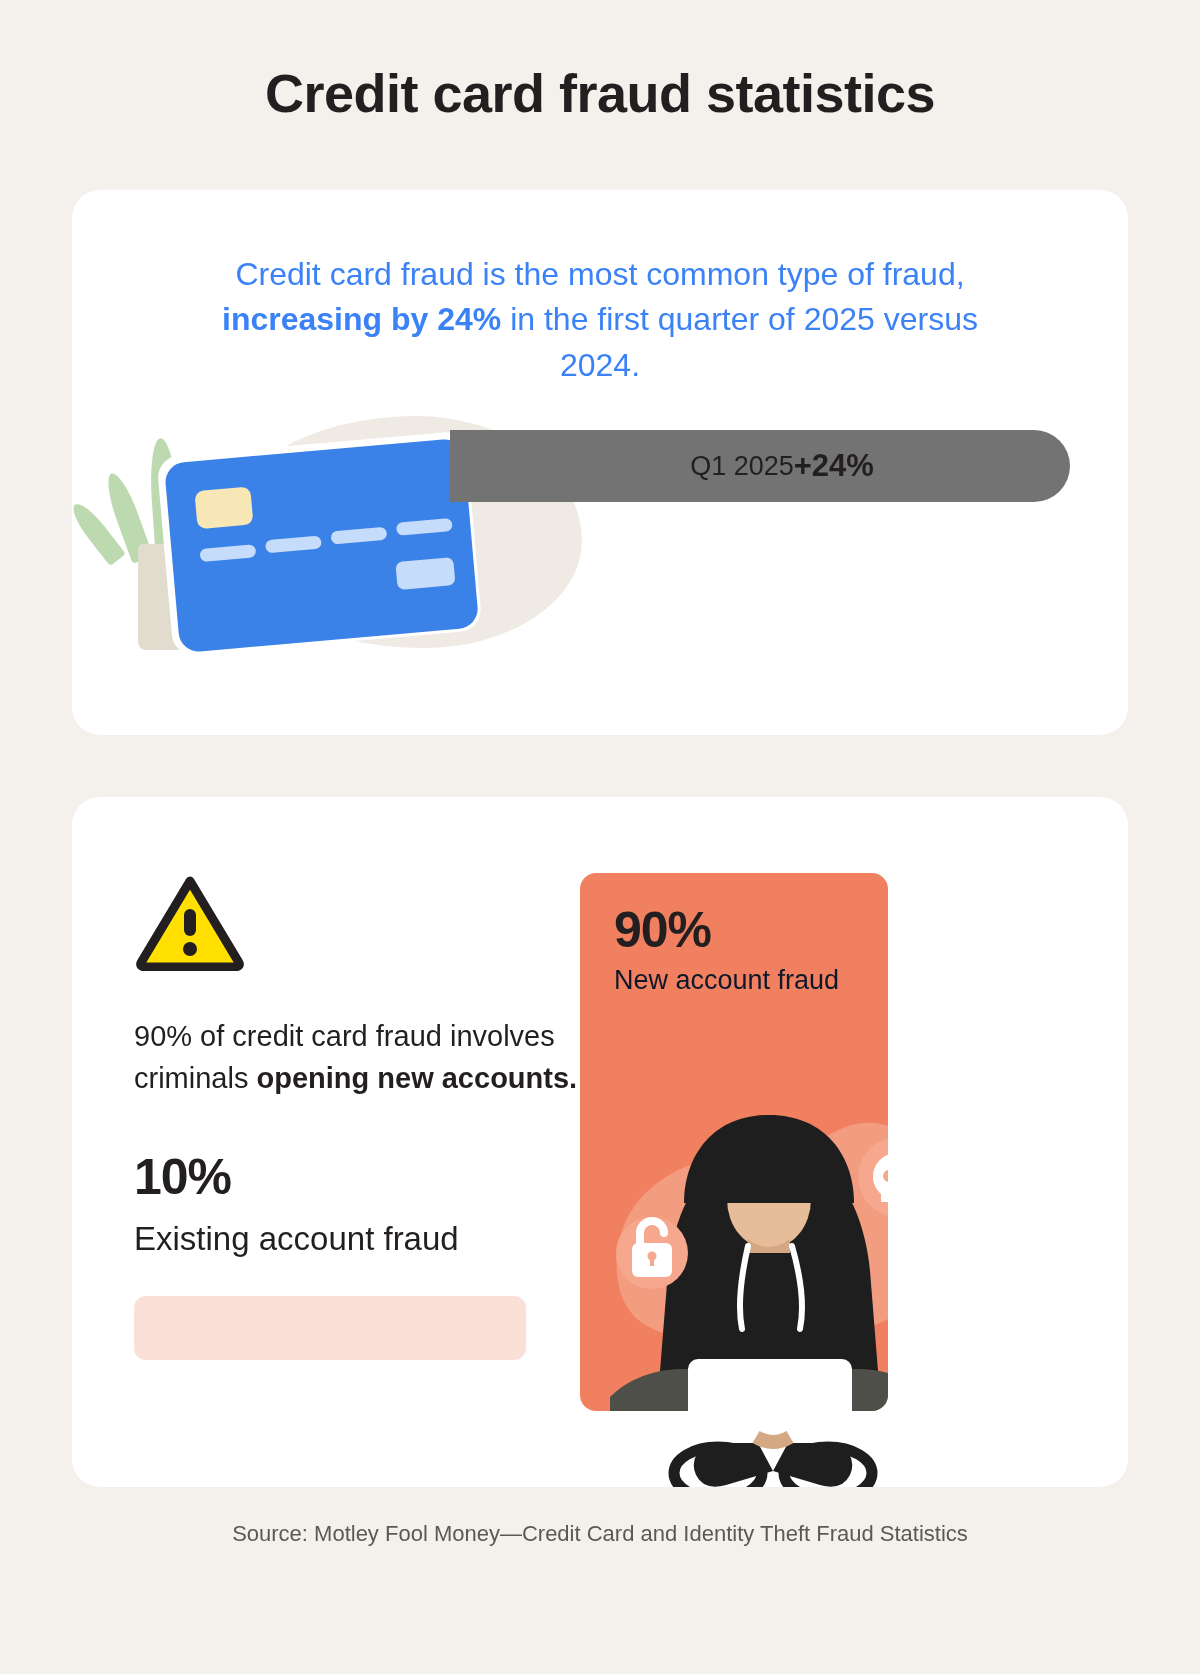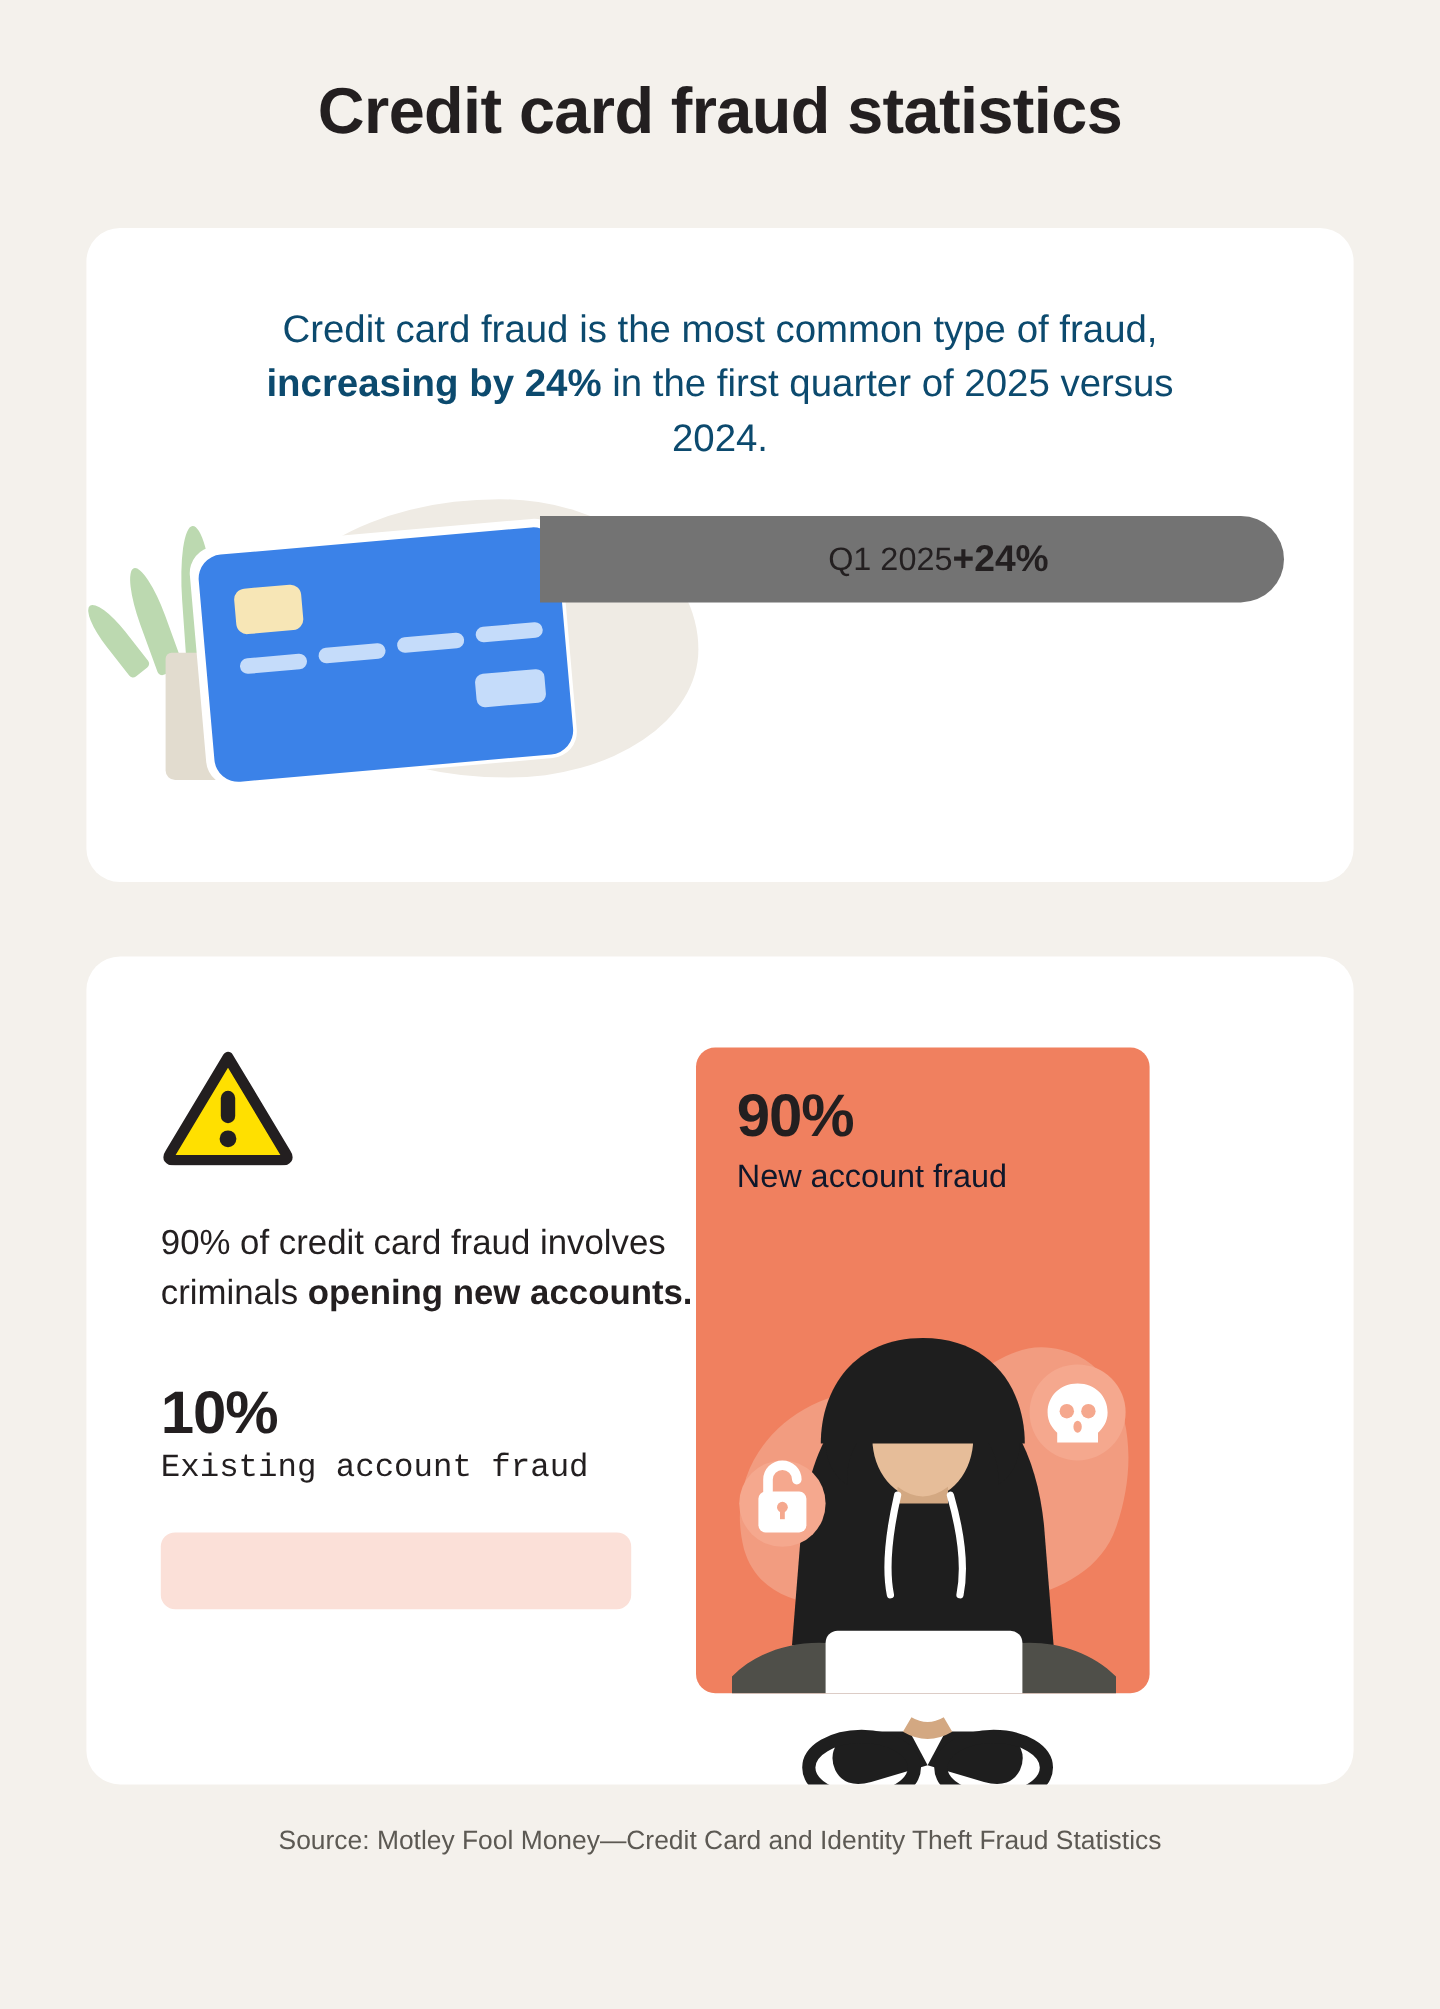--- a/index.html
+++ b/index.html
@@ -32,21 +32,21 @@
   }
   #card-one { height: 545px; margin-top: 66px; }
   #card-two { height: 690px; margin-top: 62px; }
 
   
   .intro {
     text-align: center;
     font-size: 32px;
     line-height: 1.42;
     padding: 62px 132px 0 132px;
-    color: #0c4a6e;
+    color: #3b82f6;
   }
   .intro b { font-weight: bold; }
 
   
   .chart-zone { position: relative; height: 260px; margin-top: 20px; }
 
   .blob-bg {
     position: absolute;
     left: 150px; top: 8px;
     width: 360px; height: 232px;
@@ -111,32 +111,32 @@
   .c2-inner { display: flex; padding: 76px 0 0 0; height: 100%; }
   .c2-left { width: 508px; padding-left: 62px; }
   .c2-right { flex: 1; position: relative; }
 
   .warn-icon { width: 112px; height: 98px; display: block; }
 
   .stat-text { font-size: 29px; line-height: 1.46; margin-top: 44px; color: #231F20; }
   .stat-text b { font-weight: bold; }
 
   .big-num { font-size: 50px; font-weight: bold; margin-top: 52px; line-height: 1; letter-spacing: -1px; }
-  .big-sub { font-size: 27px; margin-top: 7px; font-family: Liberation Mono, monospace; }
+  .big-sub { font-size: 33px; margin-top: 18px; }
 
   .pill-empty {
     margin-top: 38px;
     width: 392px; height: 64px;
     background: #FBE0D8; border-radius: 12px;
   }
 
   
   .hacker-panel {
     position: absolute; left: 0; top: 0;
-    width: 378px; height: 538px;
+    width: 308px; height: 538px;
     background: #F0805F; border-radius: 16px; overflow: hidden;
   }
   .hp-num { position: absolute; left: 34px; top: 28px; font-size: 50px; font-weight: bold; letter-spacing: -1px; color: #231F20; }
   .hp-sub { position: absolute; left: 34px; top: 92px; font-size: 27px; color: #0f172a; }
   .hacker-svg { position: absolute; left: 0; bottom: -30px; width: 378px; height: 400px; }
 
   
   .shoes-svg { position: absolute; left: 28px; bottom: -46px; width: 330px; height: 110px; }
 
   

